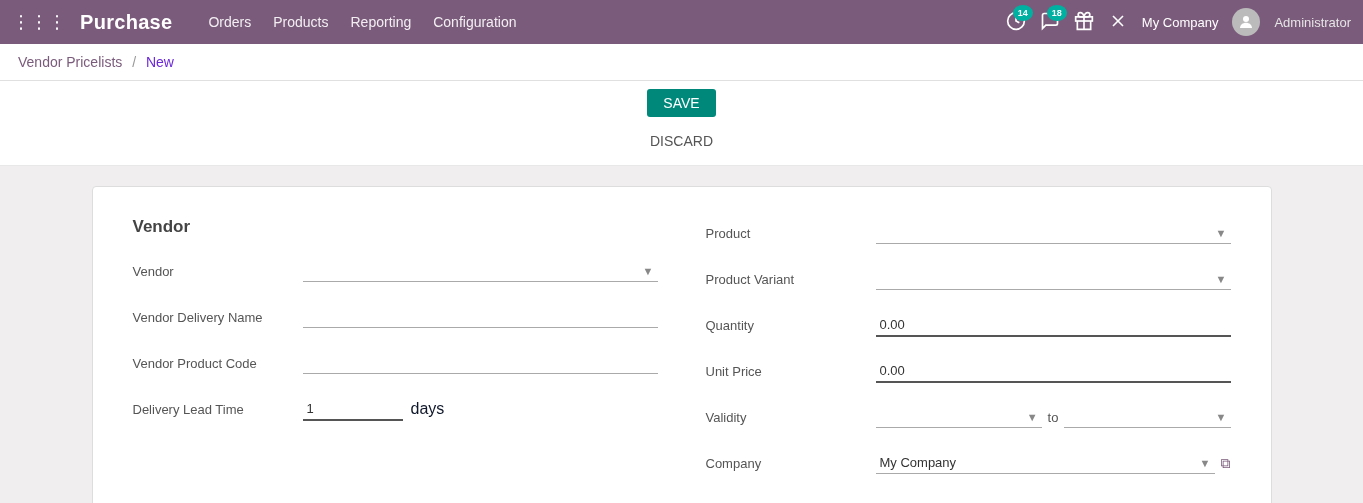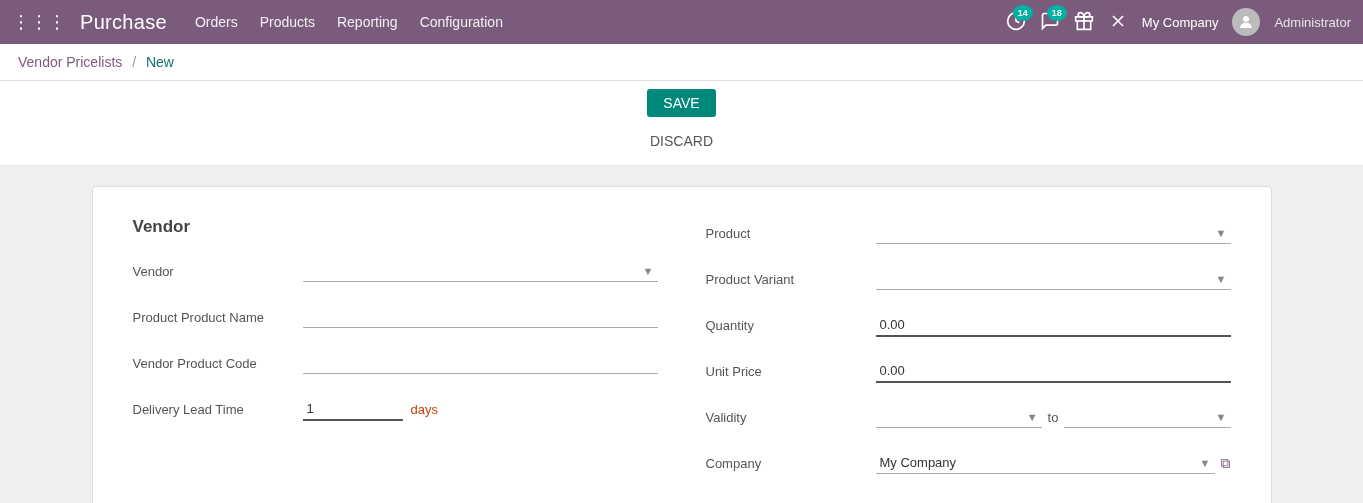--- a/index.html
+++ b/index.html
@@ -8,21 +8,21 @@
     
     .topnav {
       background: #7B5B7B;
       display: flex;
       align-items: center;
       height: 44px;
       padding: 0 12px;
       color: #fff;
     }
     .topnav .grid-icon { margin-right: 14px; cursor: pointer; font-size: 18px; }
-    .topnav .app-title { font-size: 20px; font-weight: normal; margin-right: 28px; letter-spacing: 0.3px; }
+    .topnav .app-title { font-size: 20px; font-weight: bold; margin-right: 36px; letter-spacing: 0.3px; }
     .topnav .nav-links { display: flex; gap: 22px; flex: 1; }
     .topnav .nav-link { color: #fff; cursor: pointer; font-size: 14px; opacity: 0.9; }
     .topnav .right-icons { display: flex; align-items: center; gap: 14px; margin-left: auto; }
     .topnav .icon-badge { position: relative; cursor: pointer; }
     .topnav .badge {
       position: absolute; top: -6px; right: -7px;
       background: #00b0a0; color: #fff; border-radius: 50%;
       font-size: 9px; width: 20px; height: 16px;
       display: flex; align-items: center; justify-content: center; font-weight: bold;
     }
@@ -37,21 +37,21 @@
     
     .breadcrumb-bar {
       background: #fff;
       padding: 10px 18px;
       border-bottom: 1px solid #e0e0e0;
       font-size: 14px;
       color: #666;
     }
     .breadcrumb-bar .bc-link { color: #7B5B7B; cursor: pointer; }
     .breadcrumb-bar .bc-sep { margin: 0 6px; color: #999; }
-    .breadcrumb-bar .bc-current { color: #0f766e; }
+    .breadcrumb-bar .bc-current { color: #6d28d9; }
 
     
     .action-bar {
       background: #fff;
       padding: 8px 18px 10px;
       border-bottom: 1px solid #e8e8e8;
       display: flex; gap: 10px; align-items: center; flex-direction: column;
     }
     .btn-save {
       background: #00897B; color: #fff; border: none;
@@ -148,22 +148,22 @@
     .inline-days input {
       width: 100px;
       border: none;
       border-bottom: 2px solid #555;
       padding: 3px 4px;
       font-size: 13px;
       outline: none;
       background: transparent;
     }
     .inline-days .days-label {
-      color: #c2410c;
-      font-size: 13px;
+      color: #0f172a;
+      font-size: 16px;
     }
 
     .validity-row {
       display: flex;
       align-items: center;
       gap: 6px;
       flex: 1;
     }
     .validity-row .select-wrap { flex: 1; }
     .validity-to { color: #555; font-size: 13px; }
@@ -255,21 +255,21 @@
           <label class="field-label">Vendor</label>
           <div class="field-input-wrap select-wrap">
             <select class="field-select">
               <option value=""></option>
             </select>
             <span class="select-arrow">▼</span>
           </div>
         </div>
 
         <div class="field-row">
-          <label class="field-label">Product Product Name</label>
+          <label class="field-label">Vendor Delivery Name</label>
           <div class="field-input-wrap">
             <input type="text" class="field-input" value="" style="">
           </div>
         </div>
 
         <div class="field-row">
           <label class="field-label">Vendor Product Code</label>
           <div class="field-input-wrap">
             <input type="text" class="field-input" value="" style="">
           </div>

